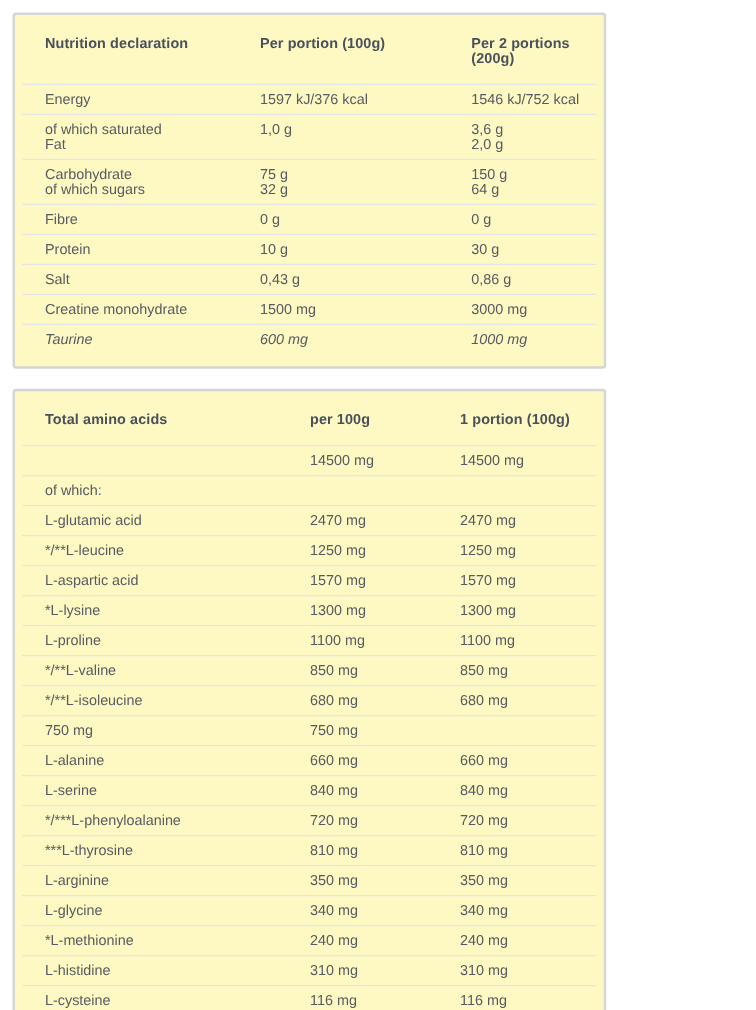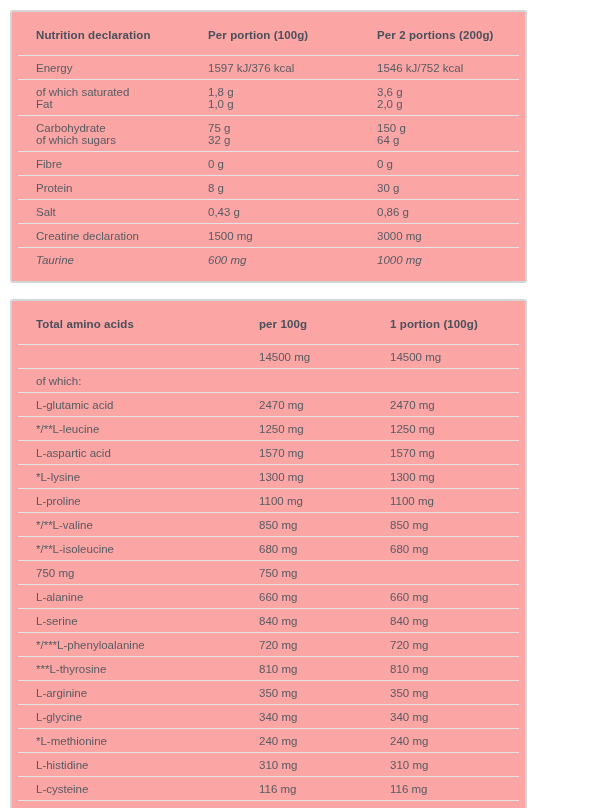--- a/index.html
+++ b/index.html
@@ -15,34 +15,34 @@
     font-family: "Liberation Sans", sans-serif;
     width: 605px;
   }
   .page {
     width: 605px;
     height: 808px;
     padding: 10px 0 0 10px;
     background: var(--page-bg);
   }
   .card {
-    width: 517px;
-    background: #fca5a5;
+    width: 475px;
+    background: #fef9c3;
     border: 2px solid var(--card-border);
     border-radius: 3px;
     padding: 0 6px;
   }
   .card-1 { margin-bottom: 16px; }
   .row {
     display: grid;
     padding: 6px 0 5px 18px;
     align-items: start;
   }
   .t1 { grid-template-columns: 172px 169px 1fr; }
-  .t2 { grid-template-columns: 212px 120px 1fr; gap: 11px; }
+  .t2 { grid-template-columns: 212px 120px 1fr; }
   .thead {
     padding-top: 17px;
     padding-bottom: 14px;
   }
   .th {
     font-size: 11.5px;
     font-weight: bold;
     color: var(--header-text);
     letter-spacing: 0.1px;
   }
@@ -80,21 +80,20 @@
           <div class="td">
             <div class="line">1546 kJ/752 kcal</div>
           </div>
         </div>
         <div class="row t1">
           <div class="td">
             <div class="line">of which saturated</div>
             <div class="line">Fat</div>
           </div>
           <div class="td">
-            <div class="line">1,8 g</div>
             <div class="line">1,0 g</div>
           </div>
           <div class="td">
             <div class="line">3,6 g</div>
             <div class="line">2,0 g</div>
           </div>
         </div>
         <div class="row t1">
           <div class="td">
             <div class="line">Carbohydrate</div>
@@ -118,40 +117,40 @@
           </div>
           <div class="td">
             <div class="line">0 g</div>
           </div>
         </div>
         <div class="row t1">
           <div class="td">
             <div class="line">Protein</div>
           </div>
           <div class="td">
-            <div class="line">8 g</div>
+            <div class="line">10 g</div>
           </div>
           <div class="td">
             <div class="line">30 g</div>
           </div>
         </div>
         <div class="row t1">
           <div class="td">
             <div class="line">Salt</div>
           </div>
           <div class="td">
             <div class="line">0,43 g</div>
           </div>
           <div class="td">
             <div class="line">0,86 g</div>
           </div>
         </div>
         <div class="row t1">
           <div class="td">
-            <div class="line">Creatine declaration</div>
+            <div class="line">Creatine monohydrate</div>
           </div>
           <div class="td">
             <div class="line">1500 mg</div>
           </div>
           <div class="td">
             <div class="line">3000 mg</div>
           </div>
         </div>
         <div class="row t1">
           <div class="td">

